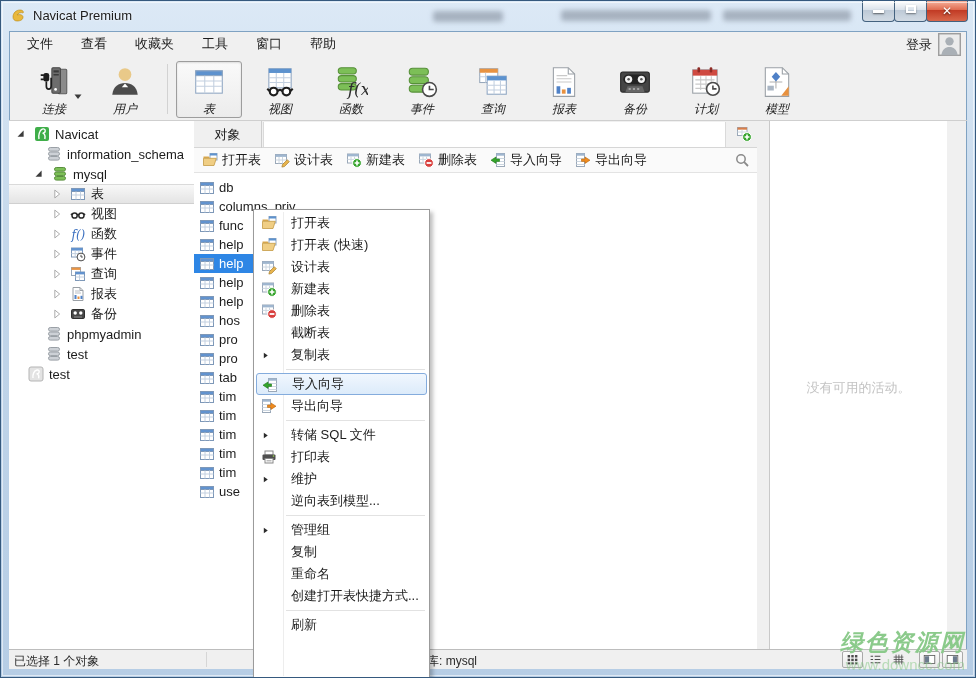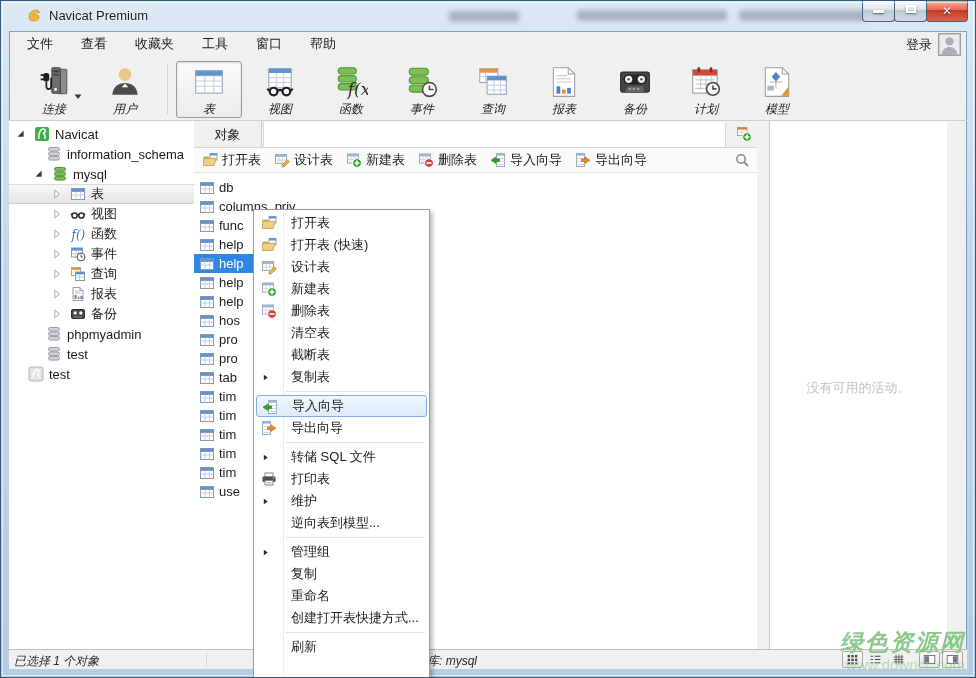--- a/index.html
+++ b/index.html
@@ -1,21 +1,21 @@
 <!DOCTYPE html>
 <html><head>
 <meta charset="utf-8">
 <style>
   html,body{margin:0;padding:0;background:#9db8d2;font-family:"Liberation Sans","DejaVu Sans",sans-serif;}
   *{box-sizing:border-box;}
   .window{position:relative;width:976px;height:678px;overflow:hidden;
     background:linear-gradient(#dce9f6,#c2d6ea 40%,#b6cde5);border:1px solid #35597e;}
   .window:after{content:"";position:absolute;inset:1px;border:1px solid rgba(255,255,255,.55);pointer-events:none;}
   
-  .titlebar{position:absolute;left:16px;top:0;right:0;height:30px;}
+  .titlebar{position:absolute;left:0;top:0;right:0;height:30px;}
   .app-icon{position:absolute;left:9px;top:6px;width:17px;height:17px;}
   .title{position:absolute;left:32px;top:7px;font-size:13px;color:#1c1c1c;text-shadow:0 0 3px #fff;}
   .smudge{position:absolute;height:11px;border-radius:3px;background:rgba(95,105,120,.42);filter:blur(2.5px);}
   .s1{left:432px;top:10px;width:70px;}
   .s2{left:560px;top:9px;width:150px;}
   .s3{left:722px;top:9px;width:128px;}
   .winbtns{position:absolute;top:0;right:7px;display:flex;}
   .wbtn{width:33px;height:21px;border:1px solid #44627f;border-top:none;display:flex;align-items:flex-start;justify-content:center;
     background:linear-gradient(#fdfdfd,#d9e1ea 45%,#bdc9d6 46%,#d2dbe4);border-radius:0 0 4px 4px;margin-left:-1px;cursor:pointer;}
   .wbtn.close{width:42px;background:linear-gradient(#f6b19b,#e06a4f 45%,#c13a24 46%,#d8674b);}
@@ -54,21 +54,21 @@
   .obtn{display:flex;align-items:center;gap:4px;font-size:13px;color:#1c1c1c;margin-right:13px;cursor:pointer;}
   .searchbtn{position:absolute;right:7px;top:31px;width:16px;height:16px;cursor:pointer;}
   .list{position:absolute;left:0;top:52px;width:563px;height:476px;padding-top:5px;}
   .lrow{height:19px;display:flex;align-items:center;padding-left:5px;font-size:13px;color:#1c1c1c;cursor:pointer;}
   .lrow .ic{margin-right:4px;flex:0 0 16px;}
   .lrow.sel{background:#2e86e5;color:#fff;width:62px;}
   
   .rightpanel{position:absolute;left:768px;top:120px;width:178px;height:528px;background:#fff;border-left:1px solid #c9c9c9;}
   .empty{position:absolute;left:0;right:0;top:258px;text-align:center;font-size:13px;color:#c3c3c3;}
   
-  .statusbar{position:absolute;left:8px;top:648px;width:958px;height:20px;background:#f0f0f0;border-top:1px solid #bdbdbd;font-size:12px;color:#2a2a2a;font-style:italic;}
+  .statusbar{position:absolute;left:8px;top:648px;width:958px;height:20px;background:#f0f0f0;border-top:1px solid #bdbdbd;font-size:12px;color:#2a2a2a;}
   .sleft{position:absolute;left:5px;top:3px;}
   .sdb{position:absolute;left:394px;top:3px;}
   .sdiv{position:absolute;top:2px;bottom:2px;width:1px;background:#d6d6d6;}
   .d1{left:197px;}.d2{left:388px;}
   .sbtns{position:absolute;right:4px;top:1px;display:flex;align-items:center;}
   .sb-btn{width:21px;height:17px;display:flex;align-items:center;justify-content:center;margin-left:2px;border:1px solid transparent;border-radius:2px;cursor:pointer;}
   .sb-btn.pressed,.sb-btn.framed{border:1px solid #a9a9a9;background:linear-gradient(#fbfbfb,#e9e9e9);}
   .sb-btn .ic{width:13px;height:13px;}
   .gap8{width:8px;}
   
@@ -881,23 +881,20 @@
             <rect x="1.5" y="2" width="11" height="9" fill="#fff" stroke="#9aa8b8"></rect>
             <rect x="1.5" y="2" width="11" height="2.4" fill="#9fb6cf"></rect>
             <path d="M1.5 7.4h11M5 4.4v6.6M8.5 4.4v6.6" stroke="#ccd6e0"></path>
             <circle cx="11" cy="11" r="4.4" fill="#d9403e" stroke="#fff"></circle>
             <path d="M8.6 11h4.8" stroke="#fff" stroke-width="1.8"></path>
           </svg>
         </span>
         <span class="mlabel">删除表</span>
       </div>
       <div class="mrow">
-        <span class="mlabel">清空表</span>
-      </div>
-      <div class="mrow">
         <span class="mlabel">截断表</span>
       </div>
       <div class="mrow">
         <span class="mlabel">复制表</span>
         <span class="ic sub">
           <svg viewBox="0 0 16 16">
             <path d="M5 3l7 5-7 5z" fill="#2b2b2b"></path>
           </svg>
         </span>
       </div>

